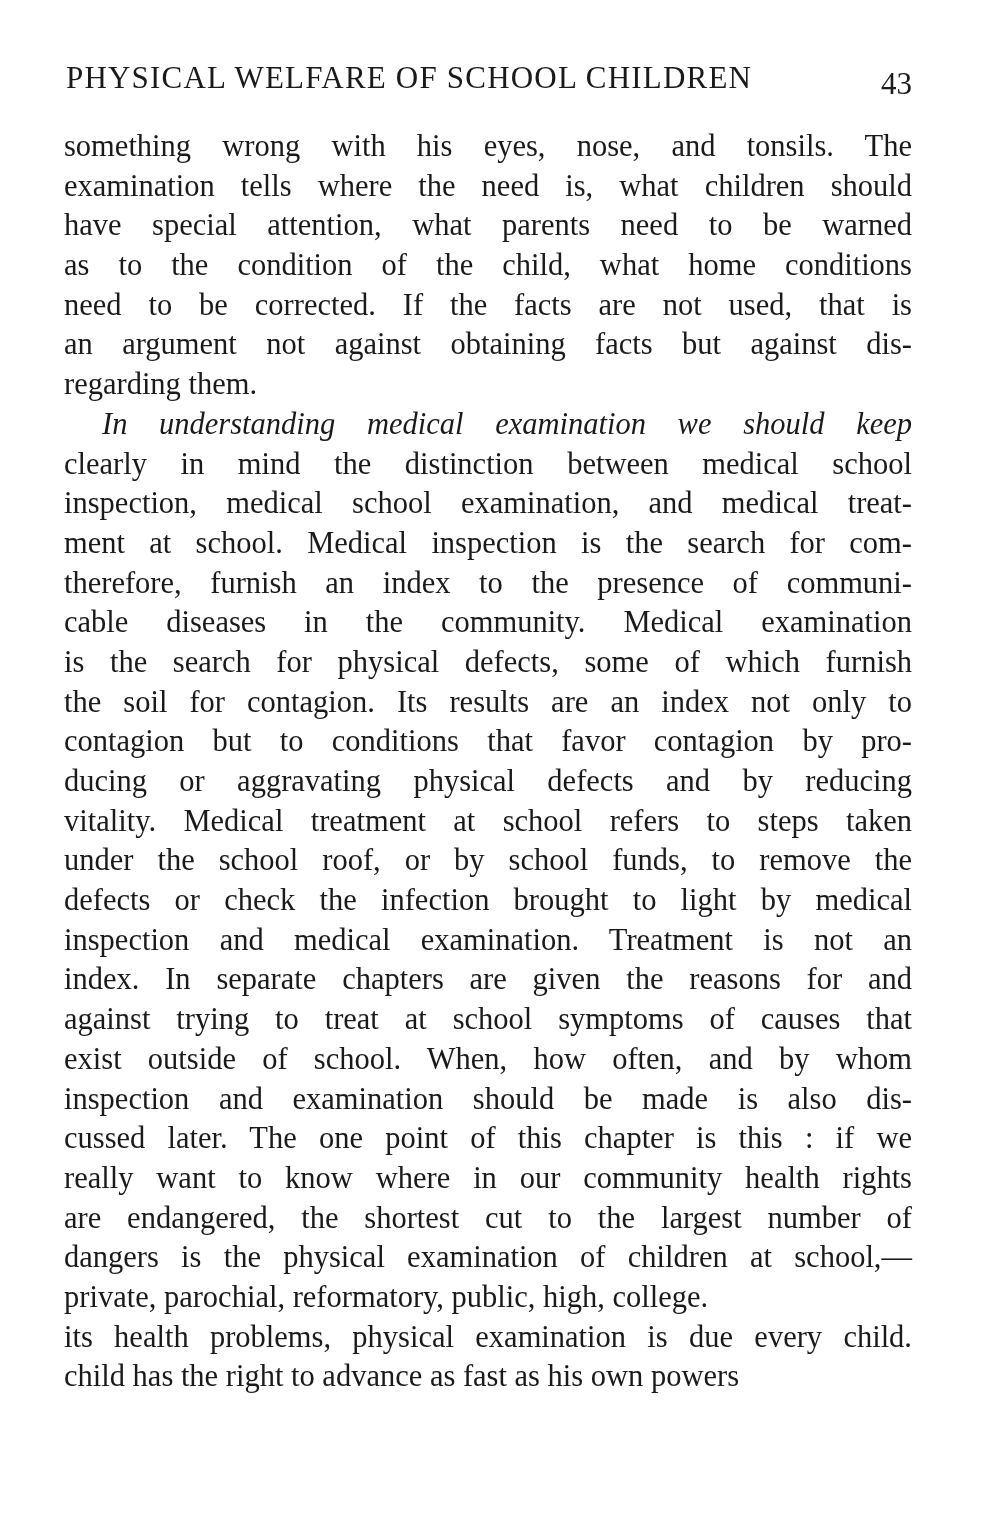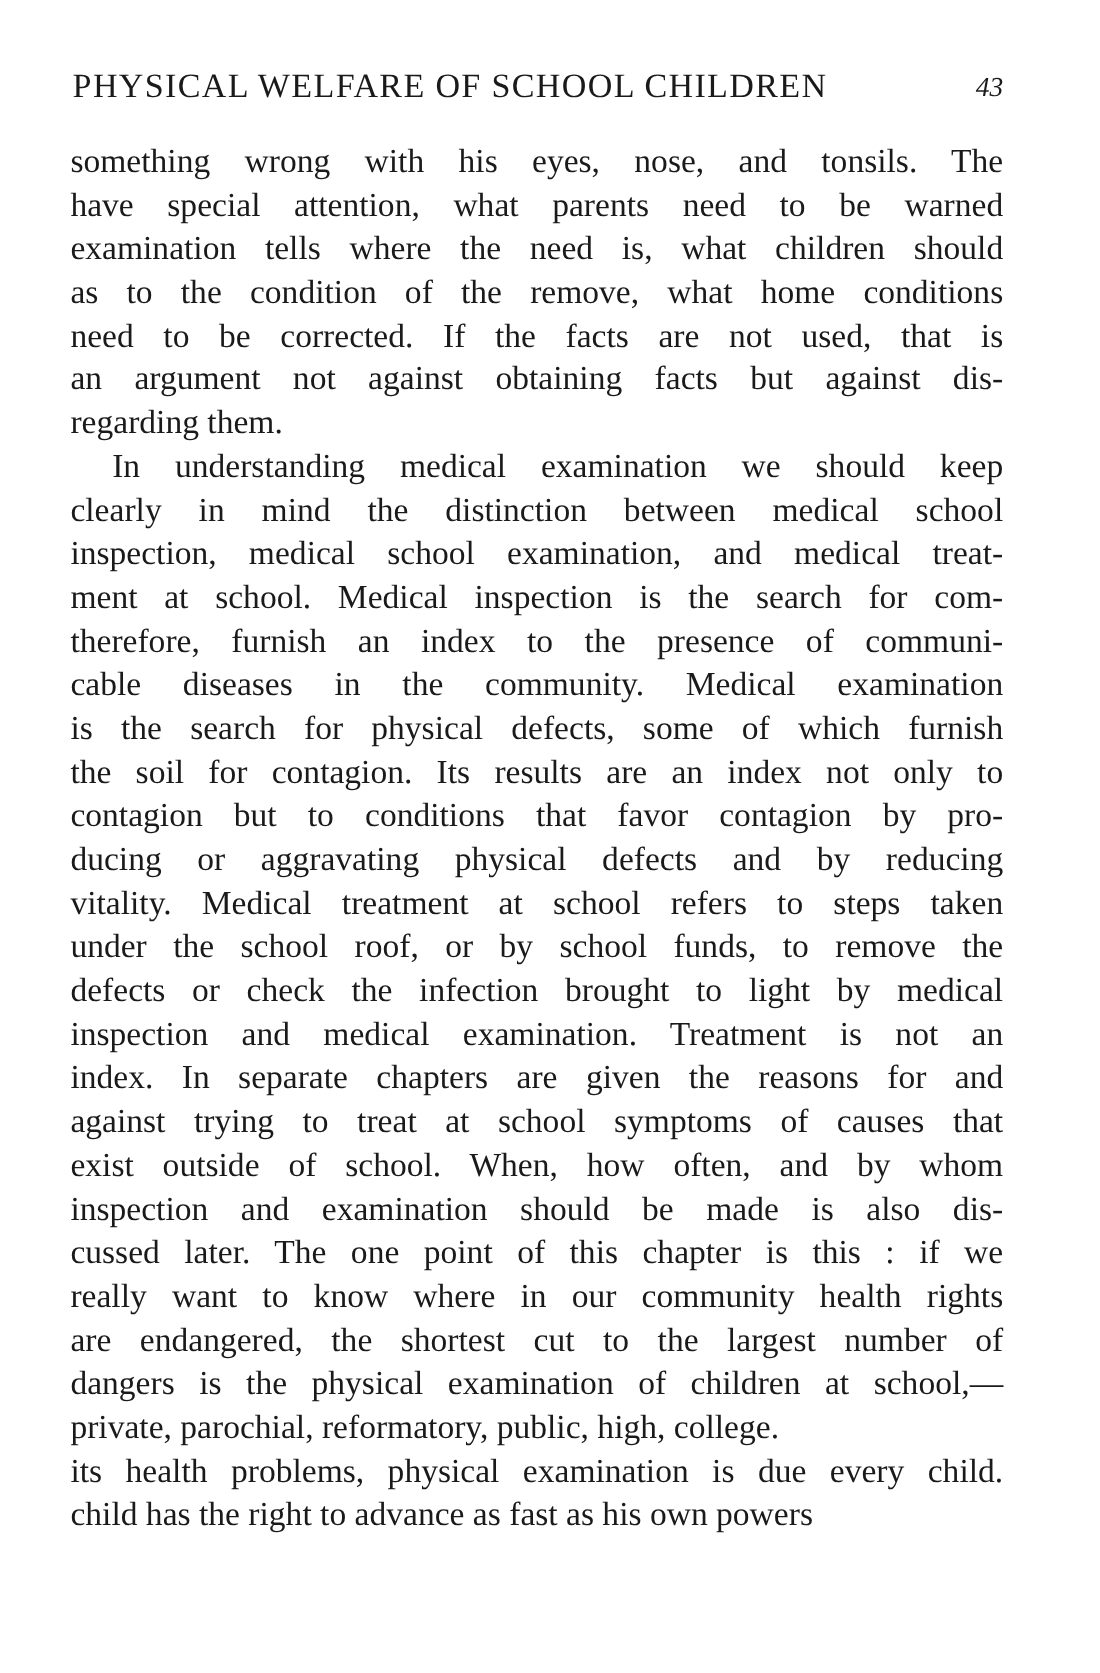--- a/index.html
+++ b/index.html
@@ -33,22 +33,21 @@
       left: 0;
       top: 0;
       font-size: 31px;
       letter-spacing: 1.2px;
       white-space: nowrap;
     }
     .page-number {
       position: absolute;
       right: 0;
       top: 6px;
-      font-size: 25px;
-      font-style: italic;
+      font-size: 31px;
     }
     .body-text {
       position: absolute;
       top: 127px;
       left: 0;
       width: 848px;
     }
     .line {
       display: block;
       height: 39.7px;
@@ -57,37 +56,38 @@
       text-align: justify;
       text-align-last: justify;
       white-space: nowrap;
       overflow: visible;
     }
     .line.last {
       text-align-last: left;
     }
     .line.indent {
       padding-left: 38px;
+      font-style: italic;
     }
   </style>
 </head>
 <body>
 
 <div class="running-head">
   <span class="running-title">PHYSICAL WELFARE OF SCHOOL CHILDREN</span>
   <span class="page-number">43</span>
 </div>
 
 <div class="page">
   <div class="body-text" id="body-text">
       <div class="paragraph">
         <span class="line">something wrong with his eyes, nose, and tonsils.  The</span>
+        <span class="line">examination tells where the need is, what children should</span>
         <span class="line">have special attention, what parents need to be warned</span>
-        <span class="line">examination tells where the need is, what children should</span>
-        <span class="line">as to the condition of the remove, what home conditions</span>
+        <span class="line">as to the condition of the child, what home conditions</span>
         <span class="line">need to be corrected.  If the facts are not used, that is</span>
         <span class="line">an argument not against obtaining facts but against dis-</span>
         <span class="line last">regarding them.</span>
       </div>
       <div class="paragraph">
         <span class="line indent">In understanding medical examination we should keep</span>
         <span class="line">clearly in mind the distinction between medical school</span>
         <span class="line">inspection, medical school examination, and medical treat-</span>
         <span class="line">ment at school.  Medical inspection is the search for com-</span>
         <span class="line">therefore, furnish an index to the presence of communi-</span>

